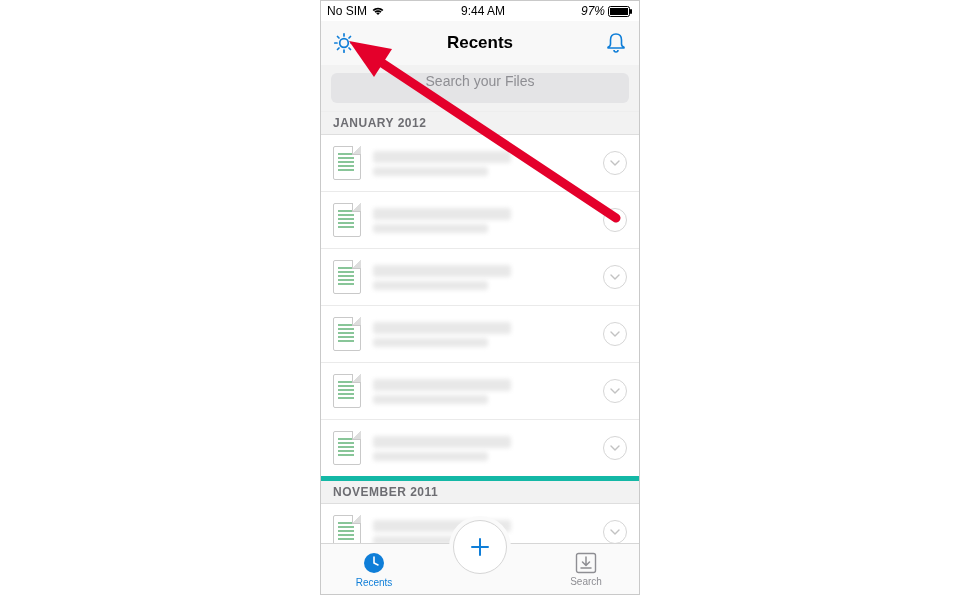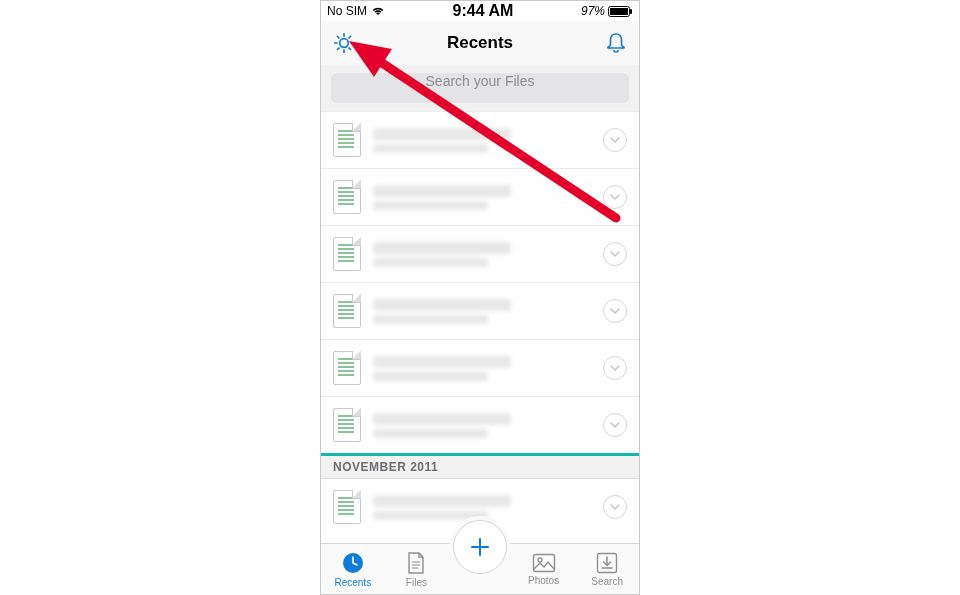--- a/index.html
+++ b/index.html
@@ -35,21 +35,21 @@
     display: flex;
     align-items: center;
     justify-content: space-between;
     padding: 0 6px;
     font-size: 12px;
     color: #000;
     letter-spacing: 0;
   }
   .sb-left { display: flex; align-items: center; gap: 4px; font-weight: 400; }
   .sb-right { display: flex; align-items: center; gap: 3px; font-weight: 400; font-style: italic; }
-  .sb-center { font-weight: 700; font-size: 16px; }
+  .sb-center { font-weight: 400; font-size: 12px; }
   .wifi svg, .battery svg { display: block; }
 
   
   .navbar {
     height: 44px;
     border-bottom: 1px solid #d6d6d6;
     background: #f8f8f8;
     display: flex;
     align-items: center;
     justify-content: space-between;
@@ -76,21 +76,21 @@
     display: flex;
     align-items: flex-start;
     justify-content: center;
     color: #8e8e93;
     font-size: 14px;
   }
 
   
   .section-header {
     background: #f2f2f2;
-    border-top: 3px solid #14b8a6;
+    border-top: 5px solid #14b8a6;
     border-bottom: 1px solid #dedede;
     padding: 4px 12px;
     font-size: 12px;
     font-weight: 700;
     color: #6d6d72;
     letter-spacing: 0.5px;
   }
   .section-header.first { border-top: none; }
 
   
@@ -257,20 +257,21 @@
     </div>
 
     <div class="content">
 
       <div class="searchwrap">
         <div class="searchfield">
           <span>Search your Files</span>
         </div>
       </div>
 
+      <div class="section-header first">JANUARY 2012</div>
       <div class="list" id="list-0">
           <div class="row">
             <div class="file-icon">
               <div class="lines"></div>
               <div class="fold"></div>
             </div>
             <div class="row-text">
               <div class="blur-line short"></div>
               <div class="blur-line sub"></div>
             </div>
@@ -379,37 +380,21 @@
     </div>
 
     <div class="tabbar">
       <div class="tab active">
         <svg width="24" height="24" viewBox="0 0 24 24">
           <circle class="clock-circle" cx="12" cy="12" r="10" fill="#0f7ed8"></circle>
           <path d="M12 6 L12 12 L16 14" stroke="#fff" stroke-width="1.6" fill="none" stroke-linecap="round"></path>
         </svg>
         <span>Recents</span>
       </div>
-      <div class="tab">
-        <svg width="22" height="24" viewBox="0 0 22 24">
-          <path d="M4 2 L14 2 L18 6 L18 22 L4 22 Z" fill="none" stroke="#8e8e93" stroke-width="1.4"></path>
-          <path d="M14 2 L14 6 L18 6" fill="none" stroke="#8e8e93" stroke-width="1.4"></path>
-          <path d="M7 11 L15 11 M7 14 L15 14 M7 17 L13 17" stroke="#8e8e93" stroke-width="1.2"></path>
-        </svg>
-        <span>Files</span>
-      </div>
       <div class="tab"></div>
-      <div class="tab">
-        <svg width="24" height="20" viewBox="0 0 24 20">
-          <rect x="1.5" y="1.5" width="21" height="17" rx="2" fill="none" stroke="#8e8e93" stroke-width="1.4"></rect>
-          <circle cx="8" cy="7" r="2" fill="none" stroke="#8e8e93" stroke-width="1.3"></circle>
-          <path d="M2 16 L8 10 L12 14 L16 9 L22 16" fill="none" stroke="#8e8e93" stroke-width="1.4"></path>
-        </svg>
-        <span>Photos</span>
-      </div>
       <div class="tab">
         <svg width="22" height="22" viewBox="0 0 22 22">
           <rect x="1.5" y="1.5" width="19" height="19" rx="2" fill="none" stroke="#8e8e93" stroke-width="1.4"></rect>
           <path d="M11 5 L11 13 M7.5 10 L11 13.5 L14.5 10 M6 16 L16 16" fill="none" stroke="#8e8e93" stroke-width="1.5" stroke-linecap="round" stroke-linejoin="round"></path>
         </svg>
         <span>Search</span>
       </div>
     </div>
 
     <div class="fab">

